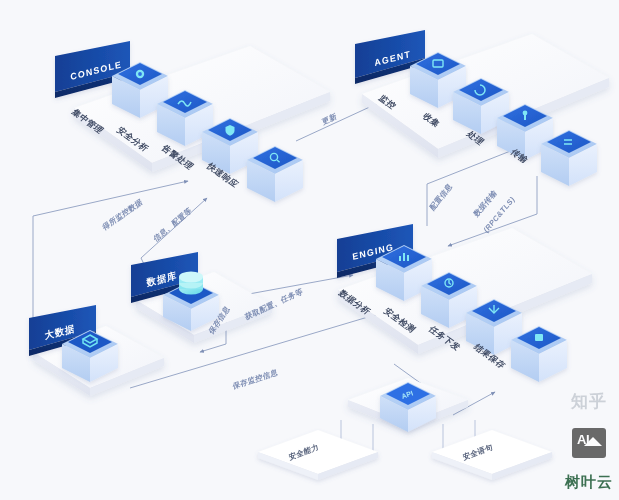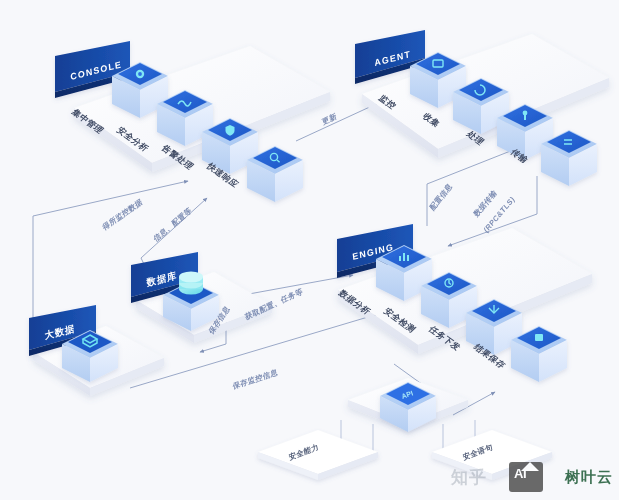--- a/index.html
+++ b/index.html
@@ -44,30 +44,31 @@
     color:#55607a;
     font-size:7.5px;
     font-weight:700;
     letter-spacing:.4px;
   }
 
   
   #watermark{
     position:absolute;
     right:6px;bottom:8px;
-    display:flex;align-items:center;gap:22px;
+    display:flex;align-items:center;gap:15px;
     opacity:.82;
+    flex-direction:column;
   }
   #wm-zhihu{
     font-size:17px;color:#9aa2ad;font-weight:700;letter-spacing:1px;
     opacity:.55;
   }
   #wm-badge{
     width:34px;height:30px;background:#4a4a4a;border-radius:3px;
-    display:flex;align-items:flex-start;justify-content:center;position:relative;
+    display:flex;align-items:center;justify-content:center;position:relative;
   }
   #wm-badge .ai{
     position:absolute;top:4px;left:5px;color:#fff;font-size:13px;font-weight:800;
     font-family:"Liberation Sans",sans-serif;letter-spacing:-.5px;
   }
   #wm-badge .mtn{
     width:0;height:0;border-left:9px solid transparent;border-right:9px solid transparent;
     border-bottom:9px solid #ffffff;margin-bottom:4px;margin-left:8px;
   }
   #wm-text{font-size:15px;color:#14532d;font-weight:700;letter-spacing:1px;}

